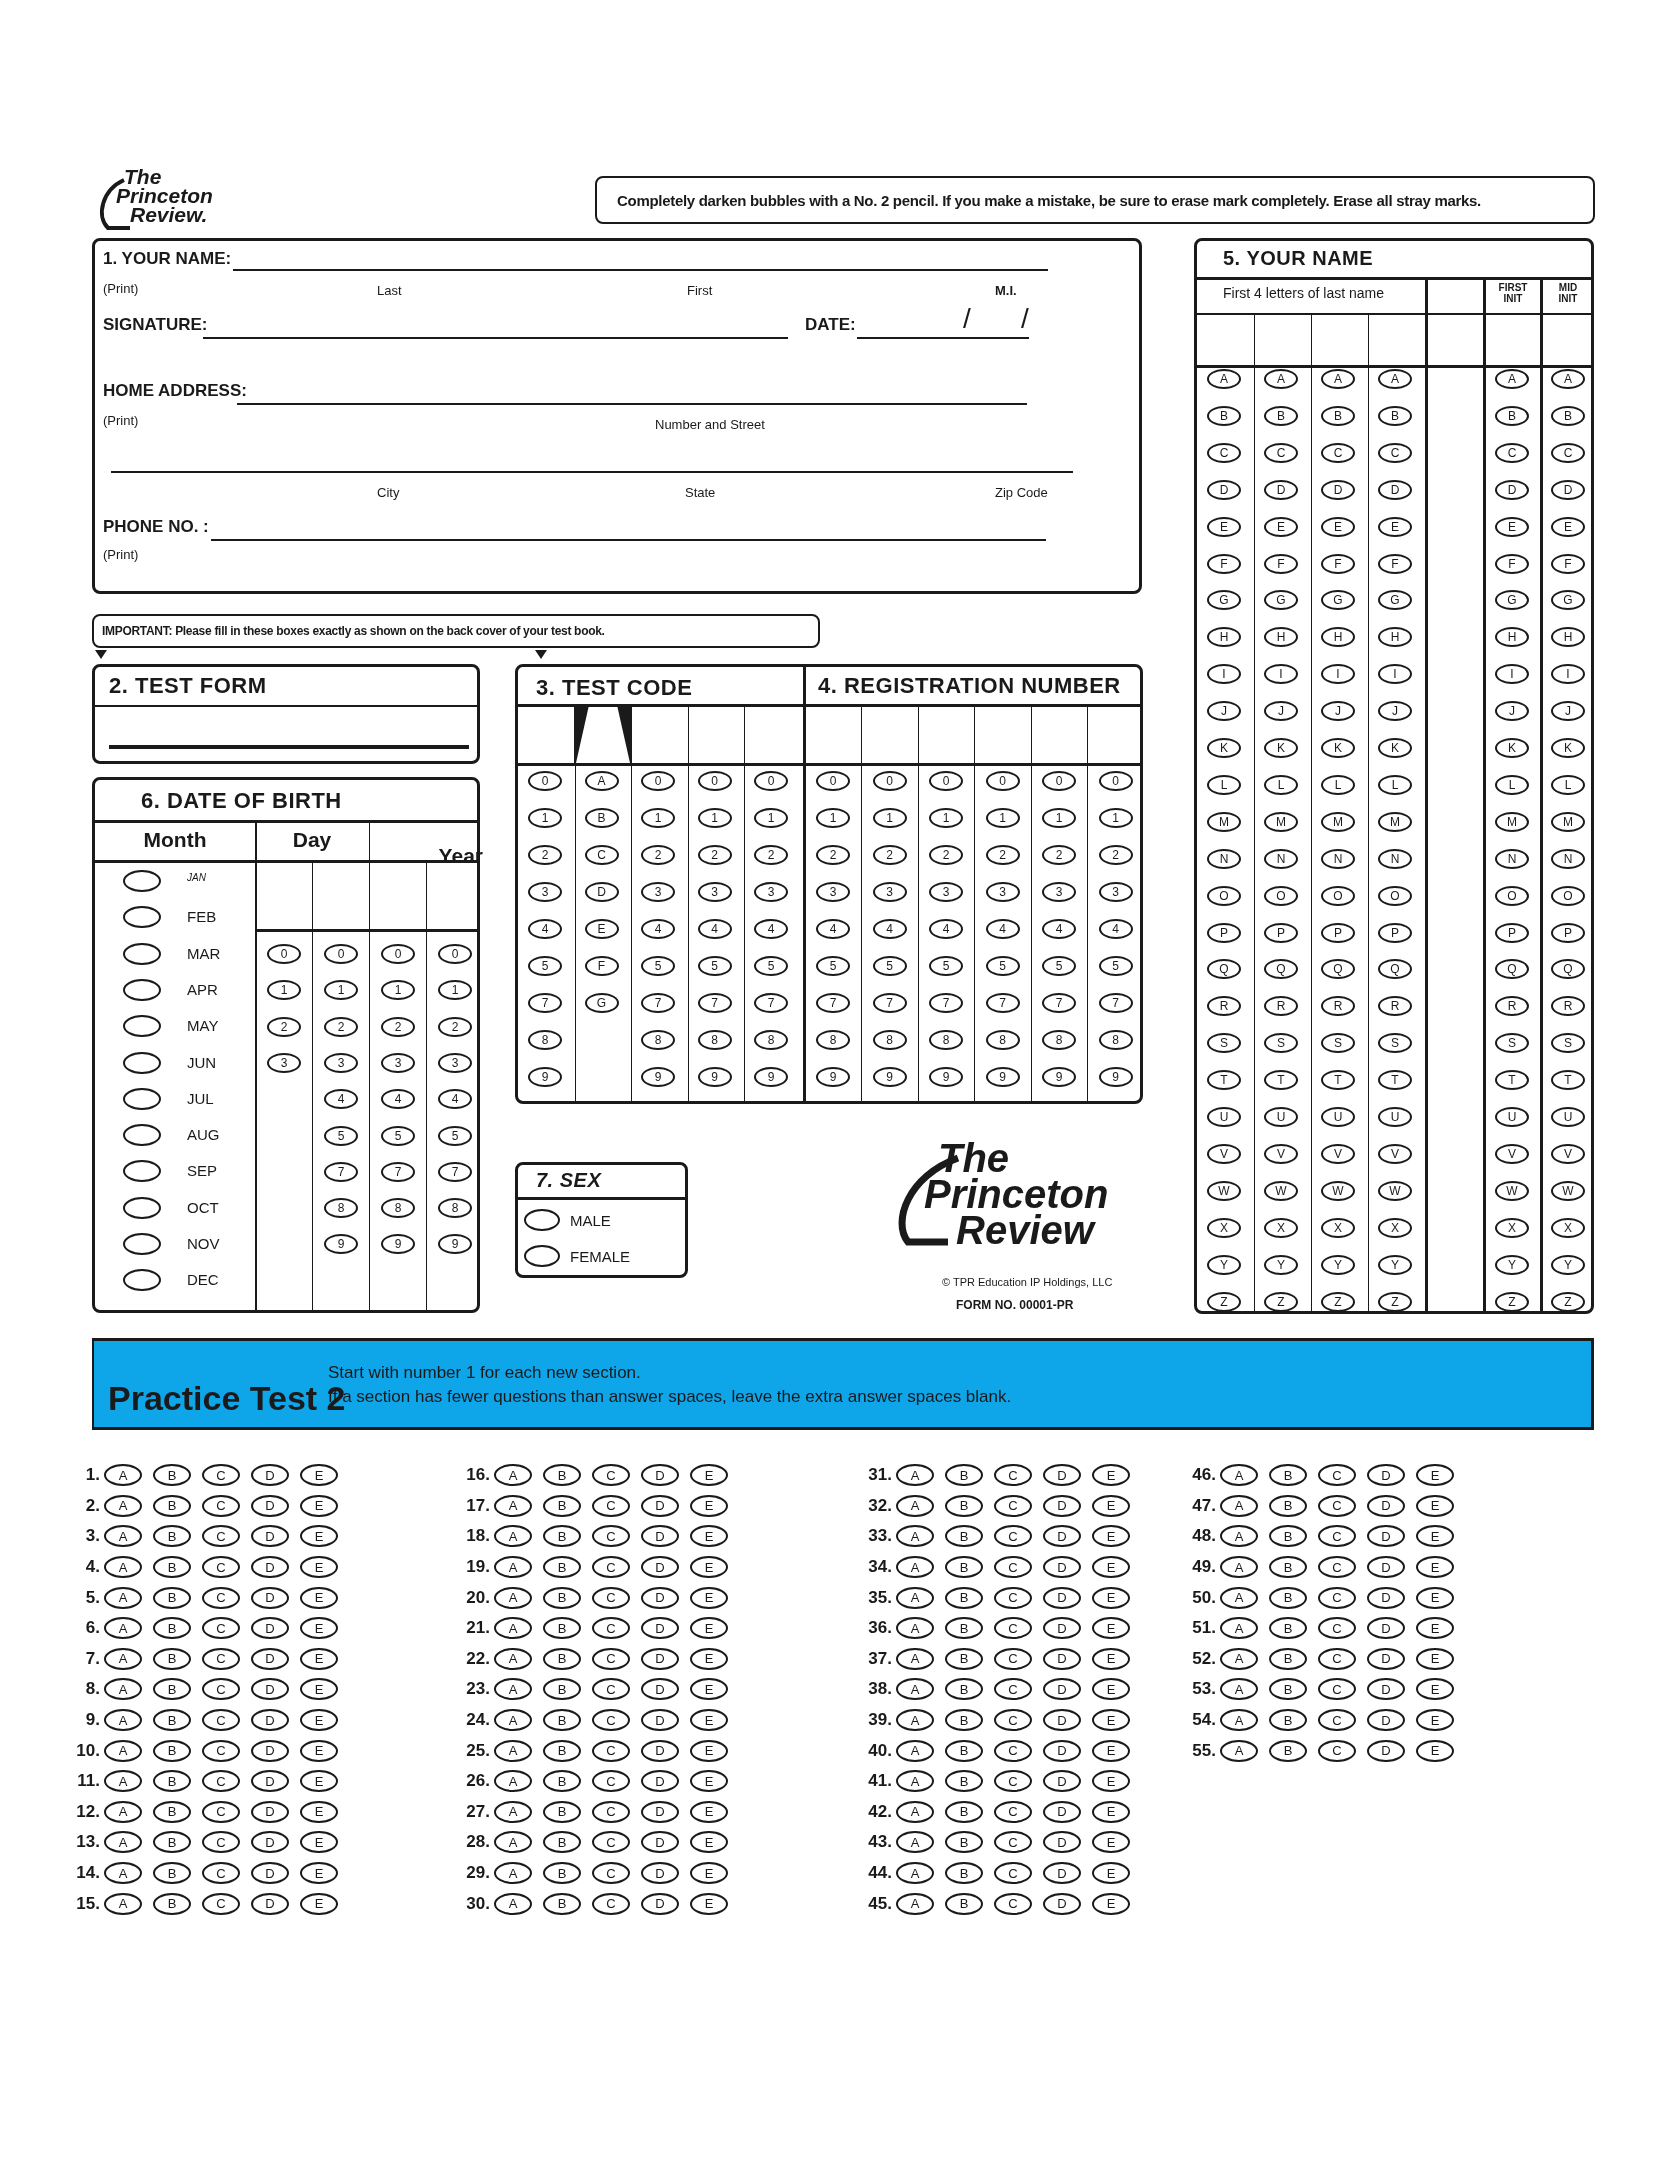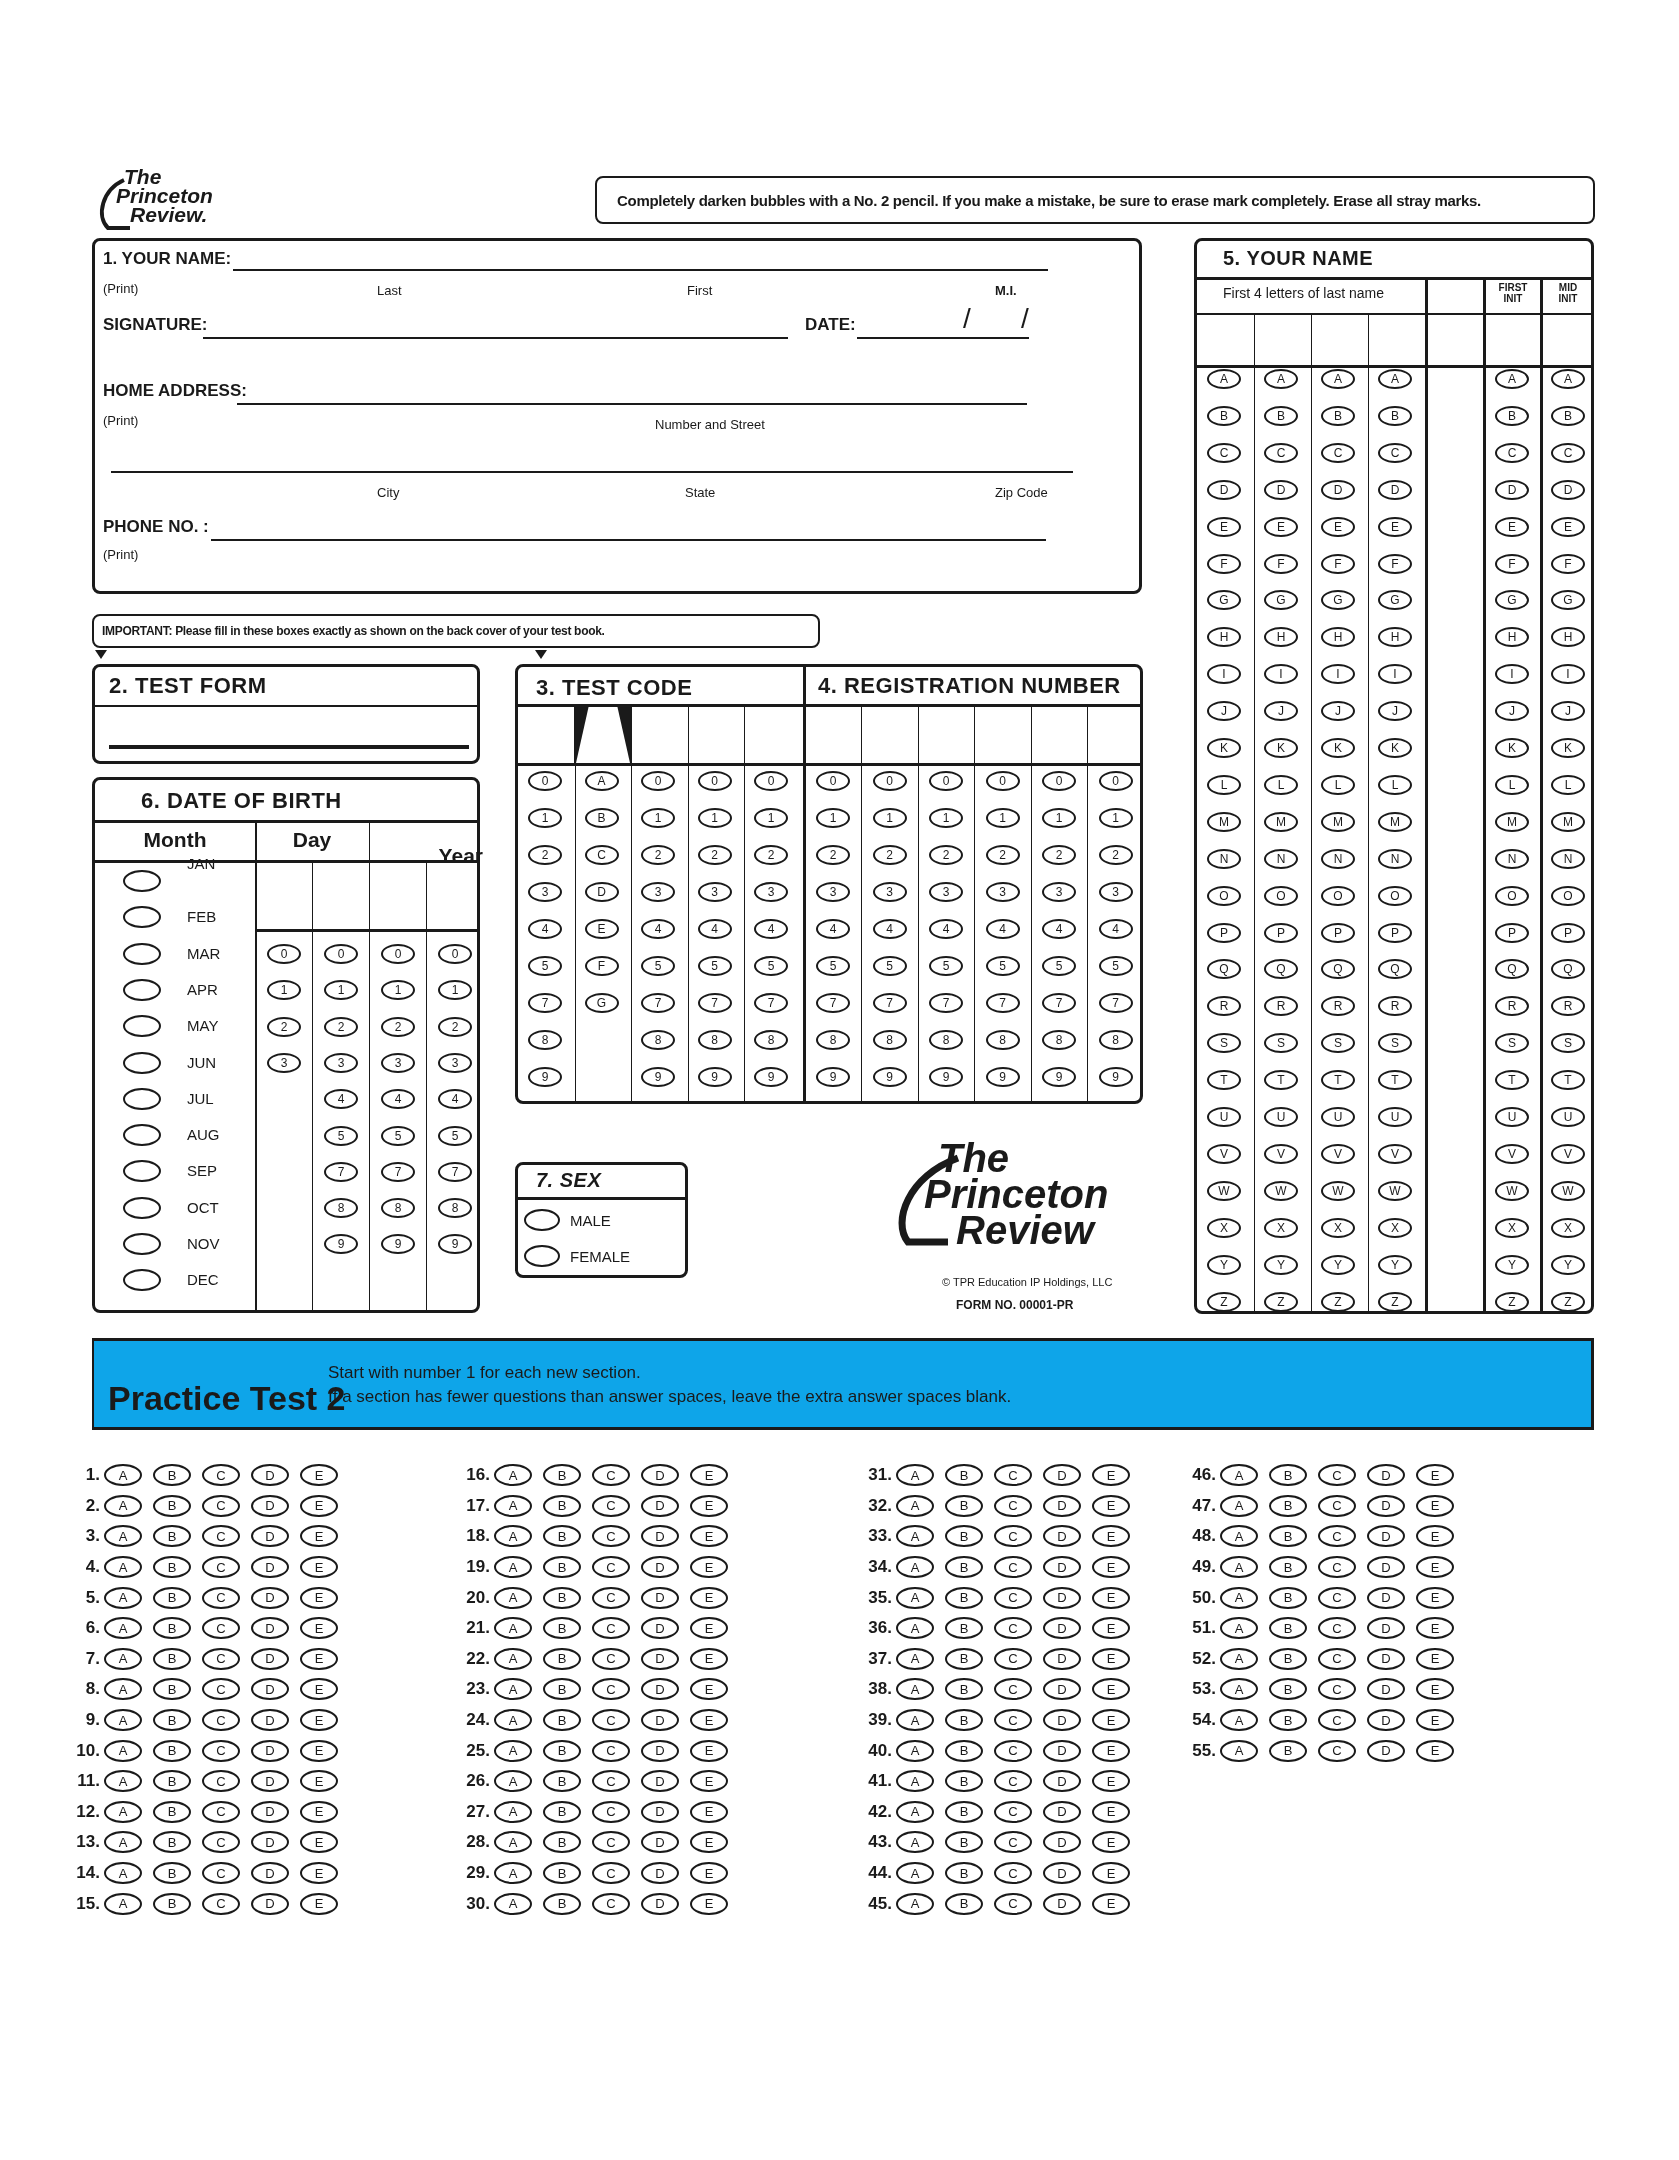--- a/index.html
+++ b/index.html
@@ -381,21 +381,21 @@
   <div class="abs" style="left:274px; width:114px; top:48px; text-align:right; font-size:21px; font-weight:bold;margin-top:16px;">Year</div>
   <div class="abs" style="left:0; right:0; top:80px; border-top:3px solid #1a1a1a;"></div>
   <div class="abs" style="left:160px; top:40px; bottom:0; border-left:2px solid #1a1a1a;"></div>
   <div class="abs" style="left:274px; top:40px; bottom:0; border-left:1px solid #1a1a1a;"></div>
   <div class="abs" style="left:217px; top:80px; bottom:0; border-left:1px solid #1a1a1a;"></div>
   <div class="abs" style="left:331px; top:80px; bottom:0; border-left:1px solid #1a1a1a;"></div>
   <div class="abs" style="left:160px; right:0; top:149px; border-top:3px solid #1a1a1a;"></div>
   <div id="sec6months"></div>
   <div id="sec6digits"></div>
 <span class="bub" style="width: 38px; height: 22px; position: absolute; left: 28px; top: 90px;"></span>
-    <span style="font-size: 15px; position: absolute; left: 92px; top: 75px;">JAN</span>
+    <span style="font-size: 10px; position: absolute; left: 92px; top: 92px; font-style: italic;">JAN</span>
     <span class="bub" style="width: 38px; height: 22px; position: absolute; left: 28px; top: 126.3px;"></span>
     <span style="font-size: 15px; position: absolute; left: 92px; top: 128.3px;">FEB</span>
     <span class="bub" style="width: 38px; height: 22px; position: absolute; left: 28px; top: 162.6px;"></span>
     <span style="font-size: 15px; position: absolute; left: 92px; top: 164.6px;">MAR</span>
     <span class="bub" style="width: 38px; height: 22px; position: absolute; left: 28px; top: 198.9px;"></span>
     <span style="font-size: 15px; position: absolute; left: 92px; top: 200.9px;">APR</span>
     <span class="bub" style="width: 38px; height: 22px; position: absolute; left: 28px; top: 235.2px;"></span>
     <span style="font-size: 15px; position: absolute; left: 92px; top: 237.2px;">MAY</span>
     <span class="bub" style="width: 38px; height: 22px; position: absolute; left: 28px; top: 271.5px;"></span>
     <span style="font-size: 15px; position: absolute; left: 92px; top: 273.5px;">JUN</span>

